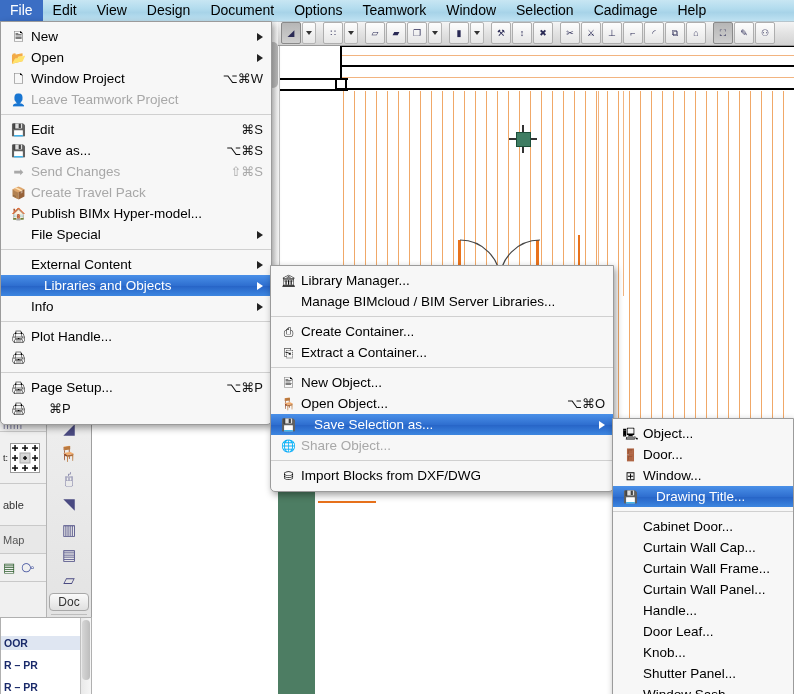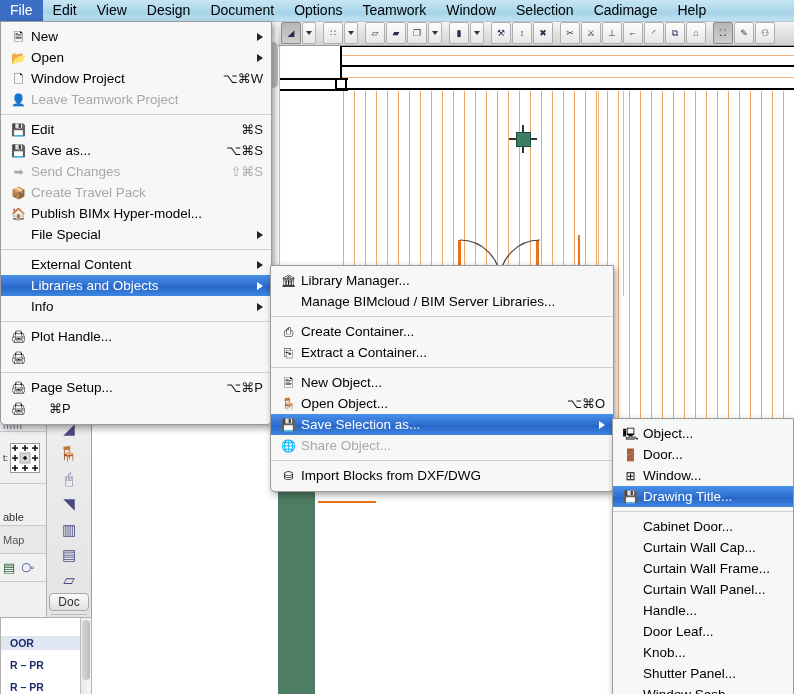--- a/index.html
+++ b/index.html
@@ -84,21 +84,21 @@
     font-size:12px; color:#333; background:linear-gradient(to bottom,#fafafa,#e0e0e0);
     border:1px solid #a8a8a8; border-radius:4px; width:38px; height:18px;
   }
   .vsep { width:36px;height:1px;background:#bdbdbd;margin:2px 0; }
 
   .listpal {
     position:absolute; left:0; top:596px; width:92px; height:98px;
     background:#fff; border:1px solid #b0b0b0; box-sizing:border-box;
     font-size:10.5px; color:#1a2a6a; font-weight:bold; overflow:hidden;
   }
-  .listpal .lrow { padding:1px 9px; white-space:nowrap; }
+  .listpal .lrow { padding:1px 3px; white-space:nowrap; }
   .listpal .lrow.hdr { background:#dfe6f2; }
   .listscroll {
     position:absolute; right:0; top:0; width:10px; height:100%;
     background:linear-gradient(to right,#e9e9e9,#f6f6f6);
     border-left:1px solid #c0c0c0;
   }
   .listscroll .thumb {
     position:absolute; top:2px; left:1px; width:8px; height:60px;
     background:linear-gradient(to right,#d6d6d6,#bdbdbd); border-radius:4px;
   }
@@ -132,20 +132,21 @@
   .menu .row .key {
     margin-left: 18px; color:#111; font-size: 13px; letter-spacing:0px;
   }
   .menu .row .sub {
     margin-left: 14px;
     width:0;height:0;border-top:4.5px solid transparent;border-bottom:4.5px solid transparent;border-left:6px solid #222;
   }
   .menu .row.hl {
     background: linear-gradient(to bottom,#4a90e8 0%, #2f6fd0 50%, #2663c6 51%, #3d86e0 100%);
     color:#fff;
+    gap:13px;
   }
   .menu .row.hl .sub { border-left-color:#fff; }
   .menu .row.dis { color:#a8a8a8; }
   .menu .row.dis .key { color:#a8a8a8; }
   .menu .sep { height:1px; background:#d0d0d0; margin:4px 0; }
 
   #file-menu { left: 0px; top: 21px; width: 272px; }
   #lib-menu  { left: 270px; top: 265px; width: 344px; }
   #save-menu { left: 612px; top: 418px; width: 182px; }
   .scrollbar-v {
@@ -363,21 +364,21 @@
                 <rect x="-3" y="-0.7" width="6" height="1.5"></rect>
                 <rect x="-0.7" y="-3" width="1.5" height="6"></rect>
               </g>
             <g transform="translate(25,25)">
                 <rect x="-3" y="-0.7" width="6" height="1.5"></rect>
                 <rect x="-0.7" y="-3" width="1.5" height="6"></rect>
               </g>
           </g>
         </svg>
       </div>
-      <div class="cell" style="height:42px; display:flex; align-items:flex-end;">
+      <div class="cell" style="height:42px; display:flex; align-items:center;">
         <span style="font-size:11px; color:#333;">able</span>
       </div>
       <div class="cell" style="height:28px; display:flex; align-items:center; background:#e8e8e8;">
         <span style="font-size:11px; color:#555;">Map</span>
       </div>
       <div class="cell" style="height:28px; display:flex; align-items:center; gap:6px;">
         <span style="color:#2b5c2b; font-size:13px;">▤</span>
         <span style="color:#3a4a9a; font-size:13px;">⧂</span>
       </div>
     </div>

